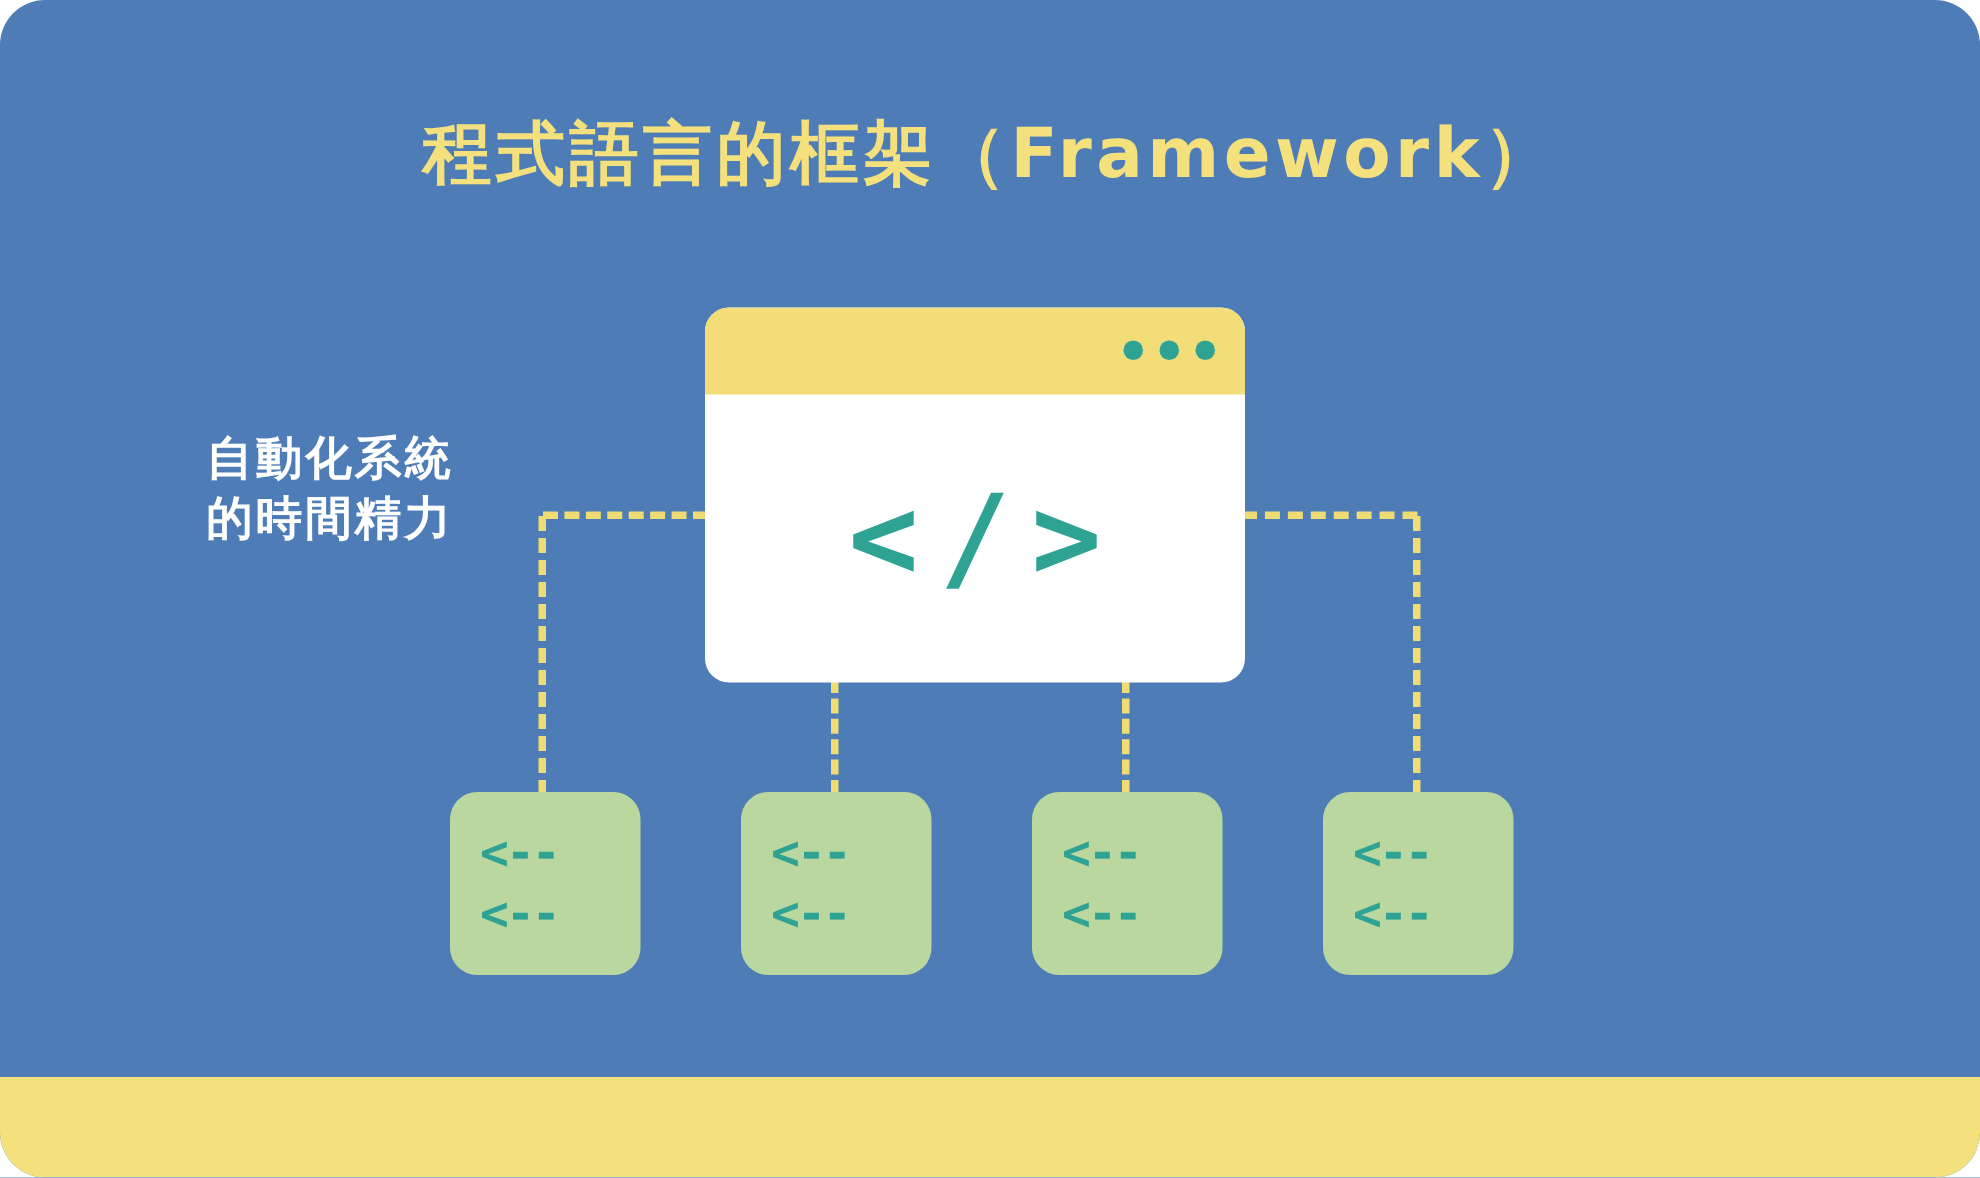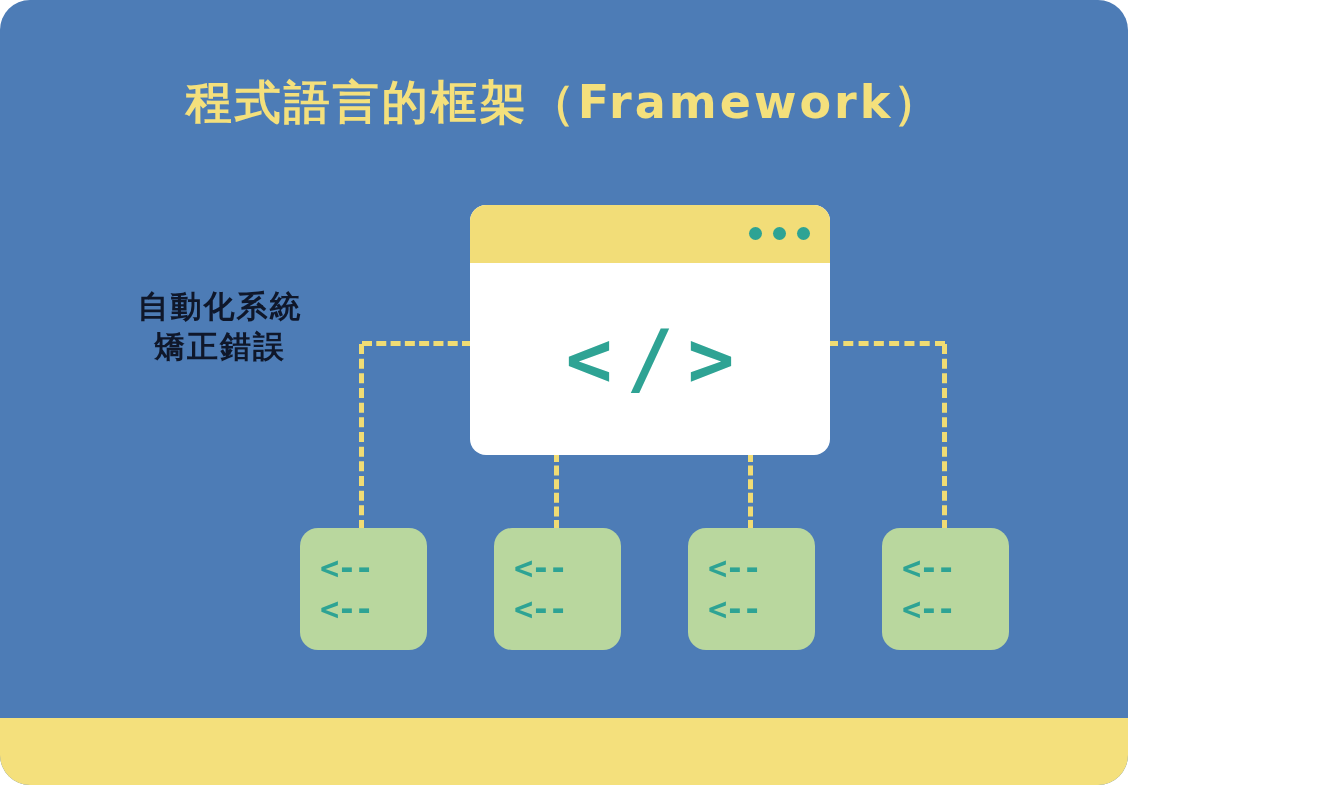--- a/index.html
+++ b/index.html
@@ -4,21 +4,21 @@
 <style>
   * { margin: 0; padding: 0; box-sizing: border-box; }
   body {
     background: #ffffff;
     font-family: "DejaVu Sans", "Liberation Sans", sans-serif;
     width: 1320px;
     height: 785px;
   }
   .canvas {
     position: relative;
-    width: 1128px;
+    width: 1320px;
     height: 785px;
     background: #4d7cb6;
     border-radius: 30px;
     overflow: hidden;
   }
   .bottom-bar {
     position: absolute;
     left: 0; right: 0; bottom: 0;
     height: 67px;
     background: #f4e07c;
@@ -75,21 +75,21 @@
     font-size: 78px;
     font-weight: 700;
     letter-spacing: 14px;
     padding-left: 14px; 
   }
   
   .side-label {
     position: absolute;
     width: 280px;
     text-align: center;
-    color: #0f172a;
+    color: #ffffff;
     font-size: 31px;
     font-weight: 700;
     line-height: 1.3;
     letter-spacing: 2px;
   }
   .side-label.left  { left: 80px;  top: 286px; }
   .side-label.right { left: 965px; top: 286px; }
   
   .hline {
     position: absolute;
@@ -155,21 +155,21 @@
         <span class="dot"></span>
       </div>
     </div>
     <div class="browser-body">
       <span class="code-glyph">&lt;/&gt;</span>
     </div>
   </div>
 
   <div class="side-label left">
     <div>自動化系統</div>
-    <div>矯正錯誤</div>
+    <div>的時間精力</div>
   </div>
 
 
   <div class="code-box b0">
     <span class="arrow-line">&lt;--</span>
     <span class="arrow-line">&lt;--</span>
   </div>
   <div class="code-box b1">
     <span class="arrow-line">&lt;--</span>
     <span class="arrow-line">&lt;--</span>

